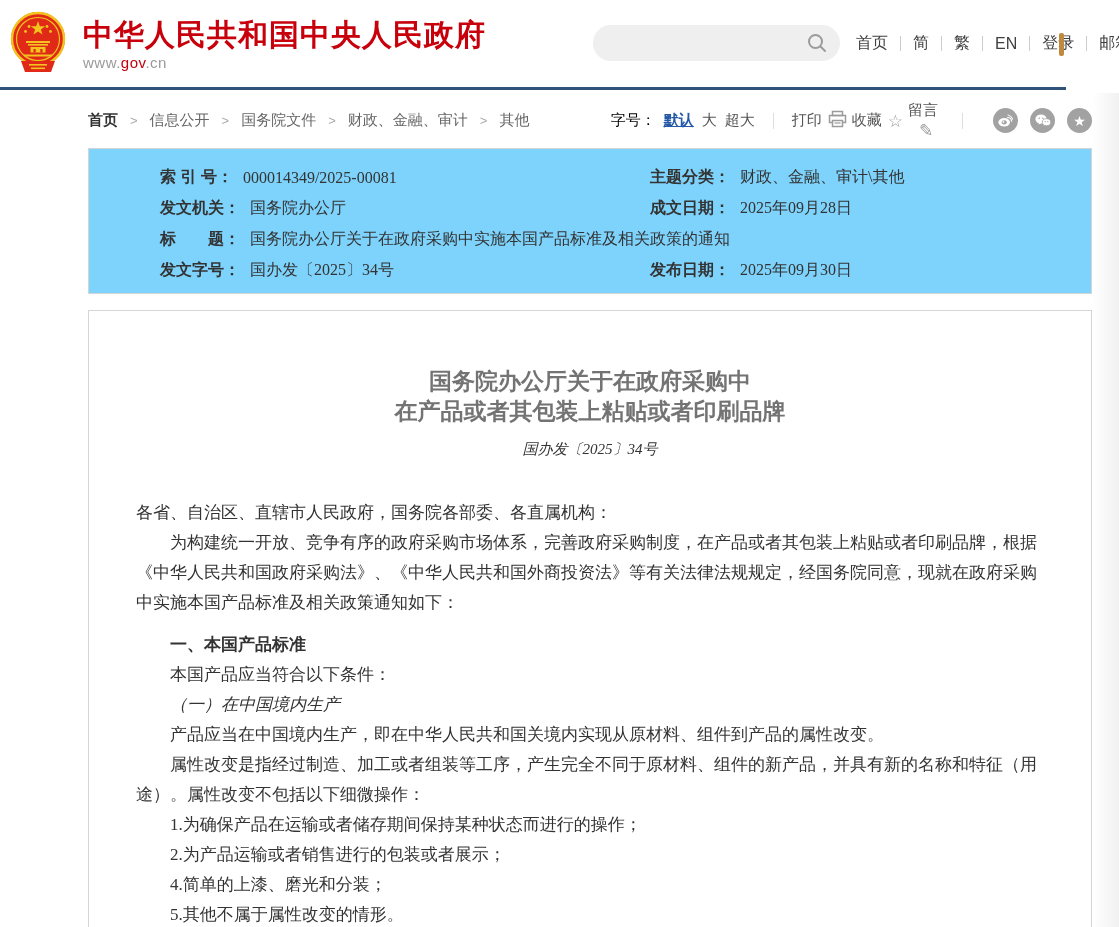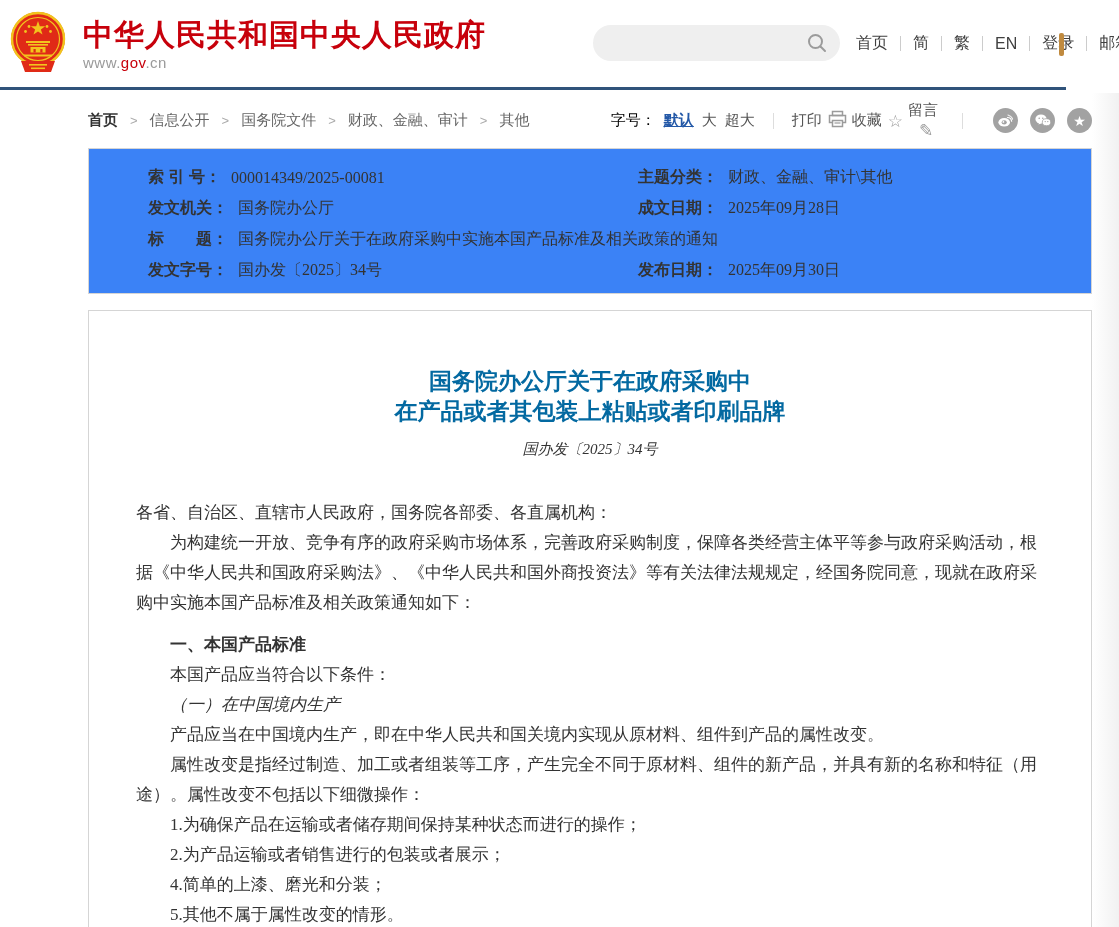--- a/index.html
+++ b/index.html
@@ -39,32 +39,32 @@
   .vsep { width:1px; height:16px; background:#ddd; margin:0 18px; }
   .tool { display:flex; align-items:center; margin-right:5px; cursor:pointer; color:#555; }
   .tool:last-of-type { margin-right:0;flex-direction:column; }
   .tool .tlabel { margin-right:6px; }
   .tool .glyph { color:#9b9b9b; font-size:17px; font-family:"DejaVu Sans",sans-serif; }
   .circle-icon { width:25px; height:25px; border-radius:50%; background:#a2a2a2; display:flex; align-items:center; justify-content:center; margin-left:12px; cursor:pointer; }
   .circle-icon:first-of-type { margin-left:0; }
   .circle-icon .star-white { color:#fff; font-size:14px; line-height:1; font-family:"DejaVu Sans",sans-serif; }
 
   
-  .meta-box { position:absolute; top:148px; left:88px; width:1004px; height:146px; background:#3b82f6; border:1px solid #d5d5d5; padding:13px 0 0 4px; font-size:16px; }
+  .meta-box { position:absolute; top:148px; left:88px; width:1004px; height:146px; background:#7dd3fc; border:1px solid #d5d5d5; padding:13px 0 0 16px; font-size:16px; }
   .meta-row { display:flex; height:31px; align-items:center; }
   .meta-cell { display:flex; align-items:center; }
   .meta-cell.left { width:545px; padding-left:55px; }
   .meta-cell.right { flex:1; }
   .meta-cell.span { width:100%; padding-left:55px; }
   .meta-label { font-weight:bold; color:#333; white-space:pre; }
   .meta-value { color:#333; margin-left:10px; font-family:"Liberation Serif","DejaVu Serif",serif; }
 
   
   .doc-box { position:absolute; top:310px; left:88px; width:1004px; height:640px; background:#fff; border:1px solid #d5d5d5; border-bottom:none; padding:56px 47px 0 47px; font-family:"Liberation Serif","DejaVu Serif",serif; }
-  .doc-title { text-align:center; font-size:23px; font-weight:bold; color:#0369a1; line-height:30px; font-family:"Liberation Serif","DejaVu Serif",serif; }
+  .doc-title { text-align:center; font-size:23px; font-weight:bold; color:#737373; line-height:30px; font-family:"Liberation Serif","DejaVu Serif",serif; }
   .doc-number { text-align:center; font-size:15px; color:#333; margin-top:13px; font-style:italic; }
   .doc-body { margin-top:39px; font-size:17px; color:#333; }
   .doc-body p { line-height:30px; text-indent:2em; margin:0; }
   .doc-body p.no-indent { text-indent:0; }
   .doc-body p.bold { font-weight:bold;margin-top:12px; }
   .doc-body p.kai { font-style:italic; }
 </style>
 </head>
 <body>
 
@@ -238,21 +238,21 @@
 
   <article class="doc-box">
     <h1 class="doc-title">
       <span>国务院办公厅关于在政府采购中</span><br>
       <span>在产品或者其包装上粘贴或者印刷品牌</span>
     </h1>
     <div class="doc-number">国办发〔2025〕34号</div>
 
     <div class="doc-body">
       <p class="no-indent">各省、自治区、直辖市人民政府，国务院各部委、各直属机构：</p>
-      <p>为构建统一开放、竞争有序的政府采购市场体系，完善政府采购制度，保障各类经营主体平等参与政府采购活动，根据《中华人民共和国政府采购法》、《中华人民共和国外商投资法》等有关法律法规规定，经国务院同意，现就在政府采购中实施本国产品标准及相关政策通知如下：</p>
+      <p>为构建统一开放、竞争有序的政府采购市场体系，完善政府采购制度，在产品或者其包装上粘贴或者印刷品牌，根据《中华人民共和国政府采购法》、《中华人民共和国外商投资法》等有关法律法规规定，经国务院同意，现就在政府采购中实施本国产品标准及相关政策通知如下：</p>
       <p class="bold">一、本国产品标准</p>
       <p>本国产品应当符合以下条件：</p>
       <p class="kai">（一）在中国境内生产</p>
       <p>产品应当在中国境内生产，即在中华人民共和国关境内实现从原材料、组件到产品的属性改变。</p>
       <p>属性改变是指经过制造、加工或者组装等工序，产生完全不同于原材料、组件的新产品，并具有新的名称和特征（用途）。属性改变不包括以下细微操作：</p>
       <p>1.为确保产品在运输或者储存期间保持某种状态而进行的操作；</p>
       <p>2.为产品运输或者销售进行的包装或者展示；</p>
       <p>4.简单的上漆、磨光和分装；</p>
       <p>5.其他不属于属性改变的情形。</p>
     </div>

